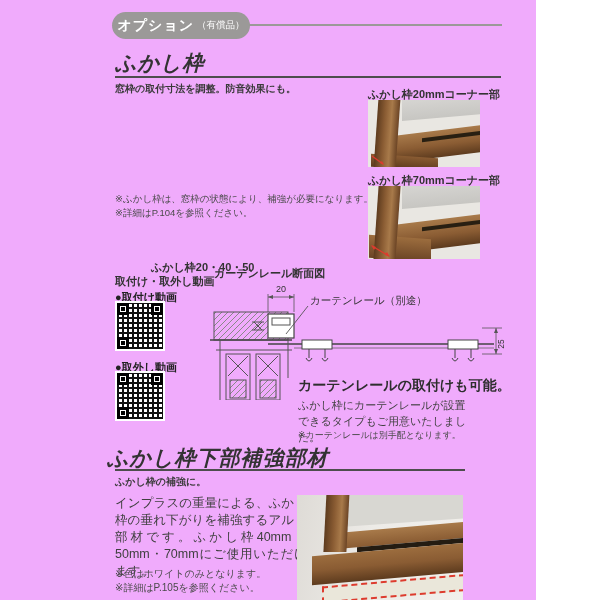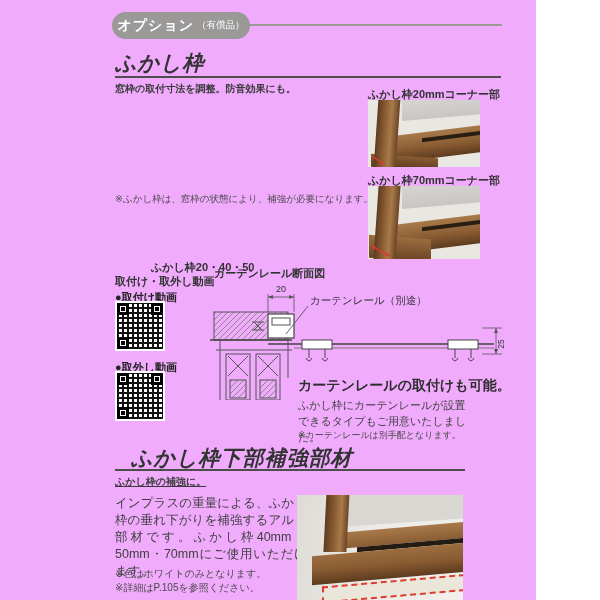--- a/index.html
+++ b/index.html
@@ -79,20 +79,21 @@
   <div class="abs badge">
     <span class="main">オプション</span>
     <span class="sub">（有償品）</span>
   </div>
   <div class="abs badge-line"></div>
 
   <div class="abs h-big" style="left:115px;top:49px;">ふかし枠</div>
   <div class="abs rule" style="left:115px;top:76px;width:386px;"></div>
   <div class="abs lead" style="left:115px;top:82px;">窓枠の取付寸法を調整。防音効果にも。</div>
   <div class="abs note" style="left:115px;top:192px;">※ふかし枠は、窓枠の状態により、補強が必要になります。</div>
+  <div class="abs note" style="left:115px;top:206px;">※詳細はP.104を参照ください。</div>
 
   <div class="abs photo-label" style="left:368px;top:87px;">ふかし枠20mmコーナー部</div>
   <div class="abs photo" style="left:368px;top:100px;width:112px;height:67px;">
     <div class="ph-glass"></div>
     <div class="ph-rail"></div>
     <div class="ph-slot"></div>
     <div class="ph-base"></div>
     <div class="ph-stile"></div>
     <svg class="red-dim" width="16" height="12" viewBox="0 0 16 12">
       <line x1="2" y1="2" x2="13" y2="10" stroke="#dd3b2e" stroke-width="1.4"></line>
@@ -185,23 +186,23 @@
       <path d="M48 74 l20 20 M68 74 l-20 20"></path>
       <rect x="20" y="98" width="16" height="18" fill="url(#hatch)"></rect>
       <rect x="50" y="98" width="16" height="18" fill="url(#hatch)"></rect>
     </g>
   </svg>
 
   <div class="abs curtain-b" style="left:298px;top:397px;width:178px;">ふかし枠にカーテンレールが設置できるタイプもご用意いたしました。</div>
   <div class="abs curtain-h" style="left:298px;top:377px;">カーテンレールの取付けも可能。</div>
   <div class="abs curtain-n" style="left:298px;top:429px;">※カーテンレールは別手配となります。</div>
 
-  <div class="abs h-big" style="left:131px;top:444px;text-align:right;">ふかし枠下部補強部材</div>
+  <div class="abs h-big" style="left:107px;top:444px;text-align:right;">ふかし枠下部補強部材</div>
   <div class="abs rule" style="left:115px;top:469px;width:350px;"></div>
-  <div class="abs lead" style="left:115px;top:475px;text-decoration:underline;">ふかし枠の補強に。</div>
+  <div class="abs lead" style="left:115px;top:475px;">ふかし枠の補強に。</div>
   <div class="abs body-txt" style="left:115px;top:495px;width:192px;font-size:12.5px;">インプラスの重量による、ふかし枠の垂れ下がりを補強するアルミ部材です。ふかし枠40mm・50mm・70mmにご使用いただけます。</div>
   <div class="abs note" style="left:115px;top:567px;font-size:10px;">※色はホワイトのみとなります。</div>
   <div class="abs note" style="left:115px;top:581px;font-size:10px;">※詳細はP.105を参照ください。</div>
 
   <div class="abs photo" style="left:297px;top:495px;width:166px;height:105px;background:linear-gradient(100deg,#dedbd6,#edebe7 45%,#f1efeb);">
     <div class="p3-glass"></div>
     <div class="p3-railtop"></div>
     <div class="p3-slot"></div>
     <div class="p3-rail"></div>
     <div class="p3-strip"></div>

